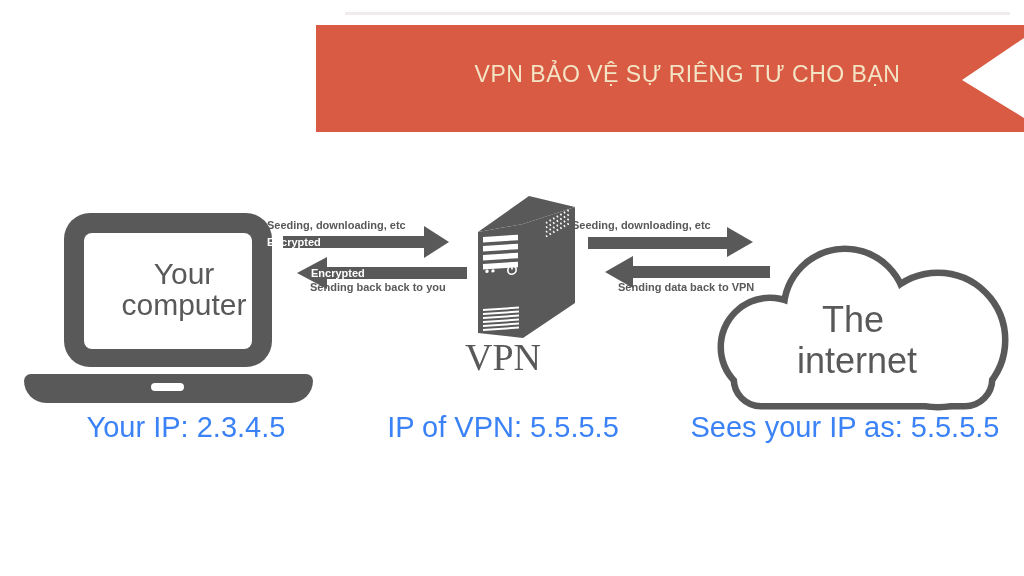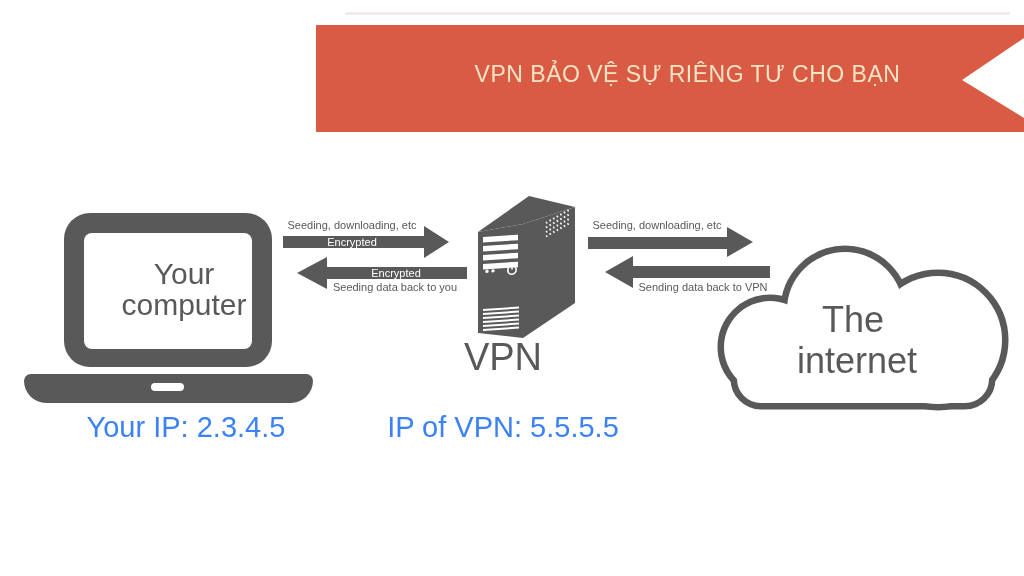--- a/index.html
+++ b/index.html
@@ -28,27 +28,27 @@
     font-size:30px;line-height:31px;color:#595959;}
   .screen-line.l1{top:258px;}
   .screen-line.l2{top:289px;}
   .laptop-base{position:absolute;left:24px;top:374px;width:289px;height:29px;
     background:#595959;border-radius:8px 8px 26px 26px;}
   .laptop-notch{position:absolute;left:151px;top:383px;width:33px;height:8px;
     background:#ffffff;border-radius:4px;}
   
   .abs{position:absolute;}
   
-  .small-label{position:absolute;width:170px;text-align:center;
-    font-size:11px;line-height:12px;color:#595959;white-space:nowrap;}
+  .small-label{position:absolute;width:170px;
+    font-size:11px;line-height:12px;color:#595959;white-space:nowrap;font-weight:bold;}
   .small-label.on-shaft{color:#ffffff;}
   .caption{position:absolute;width:320px;text-align:center;
     font-size:29px;line-height:32px;color:#3b82f6;white-space:nowrap;}
   .vpn-label{position:absolute;left:403px;top:336px;width:200px;text-align:center;
-    font-size:38px;line-height:42px;color:#595959;}
+    font-size:38px;line-height:42px;color:#595959;font-family:Liberation Serif, serif;}
   .cloud-line{position:absolute;width:200px;text-align:center;
     font-size:36px;line-height:32px;color:#595959;}
 </style>
 </head>
 <body>
 
 <div id="canvas">
 
   <div class="banner-shadow"></div>
   <div class="banner">
@@ -107,20 +107,21 @@
     </g>
     <g fill="#ffffff">
       <circle cx="70" cy="107" r="46"></circle>
       <circle cx="145" cy="70" r="58"></circle>
       <circle cx="238" cy="100" r="64"></circle>
       <rect x="37" y="112" width="252" height="51" rx="24"></rect>
     </g>
   </svg>
   <div class="cloud-line" style="left:753px;top:304px;">The</div>
   <div class="cloud-line" style="left:757px;top:345px;">internet</div>
+  <div class="caption" style="left:685px;top:411px;">Sees your IP as: 5.5.5.5</div>
 
   <svg class="abs" style="left:0;top:0;" width="1024" height="576" viewBox="0 0 1024 576" fill="#595959">
     <g>
       <rect x="283" y="236" width="141" height="12"></rect>
       <path d="M424,226 L449,242 L424,258 Z"></path>
     </g>
     <g>
       <rect x="327" y="267" width="140" height="12"></rect>
       <path d="M297,273 L327,257 L327,289 Z"></path>
     </g>
@@ -130,17 +131,17 @@
     </g>
     <g>
       <rect x="633" y="266" width="137" height="12"></rect>
       <path d="M605,272 L633,256 L633,288 Z"></path>
     </g>
   </svg>
 
   <div class="small-label" style="left:267px;top:219px;">Seeding, downloading, etc</div>
   <div class="small-label on-shaft" style="left:267px;top:236px;">Encrypted</div>
   <div class="small-label on-shaft" style="left:311px;top:267px;">Encrypted</div>
-  <div class="small-label" style="left:310px;top:281px;">Seeding data back to you</div>
+  <div class="small-label" style="left:310px;top:281px;">Sending back back to you</div>
   <div class="small-label" style="left:572px;top:219px;">Seeding, downloading, etc</div>
   <div class="small-label" style="left:618px;top:281px;">Sending data back to VPN</div>
 
 </div>
 
 </body></html>

